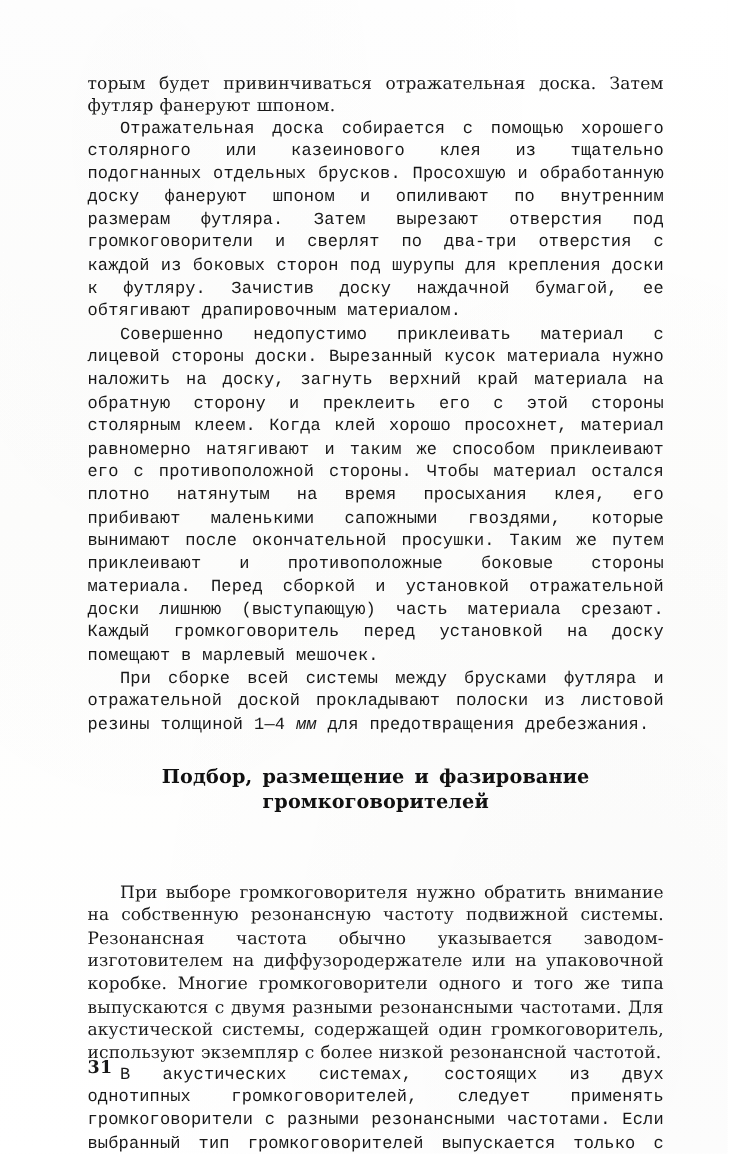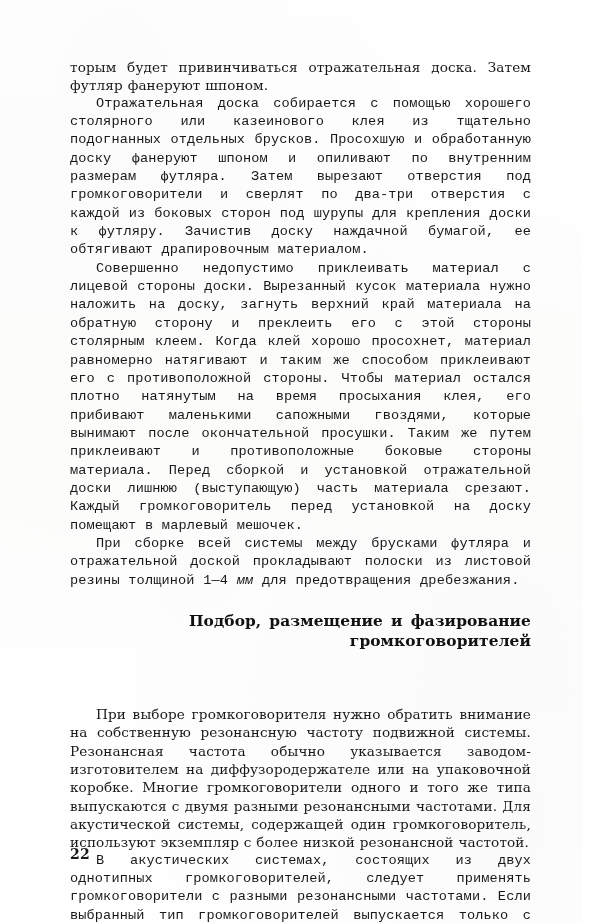--- a/index.html
+++ b/index.html
@@ -71,21 +71,21 @@
 
   .unit {
     font-style: italic;
   }
 
   h2.section-heading {
     margin: 0;
     font-size: 15.4px;
     line-height: 20px;
     font-weight: bold;
-    text-align: right;
+    text-align: center;
     letter-spacing: 0.1px;
     word-spacing: 2.6px;
     color: #0d0d0d;
   }
 
   .gap-before-heading { height: 21px; }
   .gap-after-heading  { height: 16px; }
 
   .page-number {
     position: absolute;
@@ -116,16 +116,16 @@
       <p class="para indent"><span>Отражательная доска собирается с помощью хорошего столярного или казеинового клея из тщательно подогнанных отдельных брусков. Просохшую и обработанную доску фанеруют шпоном и опиливают по внутренним размерам футляра. Затем вырезают отверстия под громкоговорители и сверлят по два-три отверстия с каждой из боковых сторон под шурупы для крепления доски к футляру. Зачистив доску наждачной бумагой, ее обтягивают драпировочным материалом.</span></p>
       <p class="para indent"><span>Совершенно недопустимо приклеивать материал с лицевой стороны доски. Вырезанный кусок материала нужно наложить на доску, загнуть верхний край материала на обратную сторону и преклеить его с этой стороны столярным клеем. Когда клей хорошо просохнет, материал равномерно натягивают и таким же способом приклеивают его с противоположной стороны. Чтобы материал остался плотно натянутым на время просыхания клея, его прибивают маленькими сапожными гвоздями, которые вынимают после окончательной просушки. Таким же путем приклеивают и противоположные боковые стороны материала. Перед сборкой и установкой отражательной доски лишнюю (выступающую) часть материала срезают. Каждый громкоговоритель перед установкой на доску помещают в марлевый мешочек.</span></p>
       <p class="para indent"><span>При сборке всей системы между брусками футляра и отражательной доской прокладывают полоски из листовой резины толщиной 1—4 </span><span class="unit">мм</span><span> для предотвращения дребезжания.</span></p>
       <div class="gap-before-heading"></div>
       <h2 class="section-heading">Подбор, размещение и фазирование громкоговорителей</h2>
       <div class="gap-after-heading"></div>
       <p class="para indent"><span>При выборе громкоговорителя нужно обратить внимание на собственную резонансную частоту подвижной системы. Резонансная частота обычно указывается заводом-изготовителем на диффузородержателе или на упаковочной коробке. Многие громкоговорители одного и того же типа выпускаются с двумя разными резонансными частотами. Для акустической системы, содержащей один громкоговоритель, используют экземпляр с более низкой резонансной частотой.</span></p>
       <p class="para indent"><span>В акустических системах, состоящих из двух однотипных громкоговорителей, следует применять громкоговорители с разными резонансными частотами. Если выбранный тип громкоговорителей выпускается только с одним значением резонансной частоты, то и тогда можно отобрать громкоговорители с резонансными частотами, отличающимися на 25—35 </span></p>
     </div>
 
-  <div class="page-number">22</div>
+  <div class="page-number">31</div>
 
   <div class="scan-veil"></div>
 </div>
 
 </body></html>

